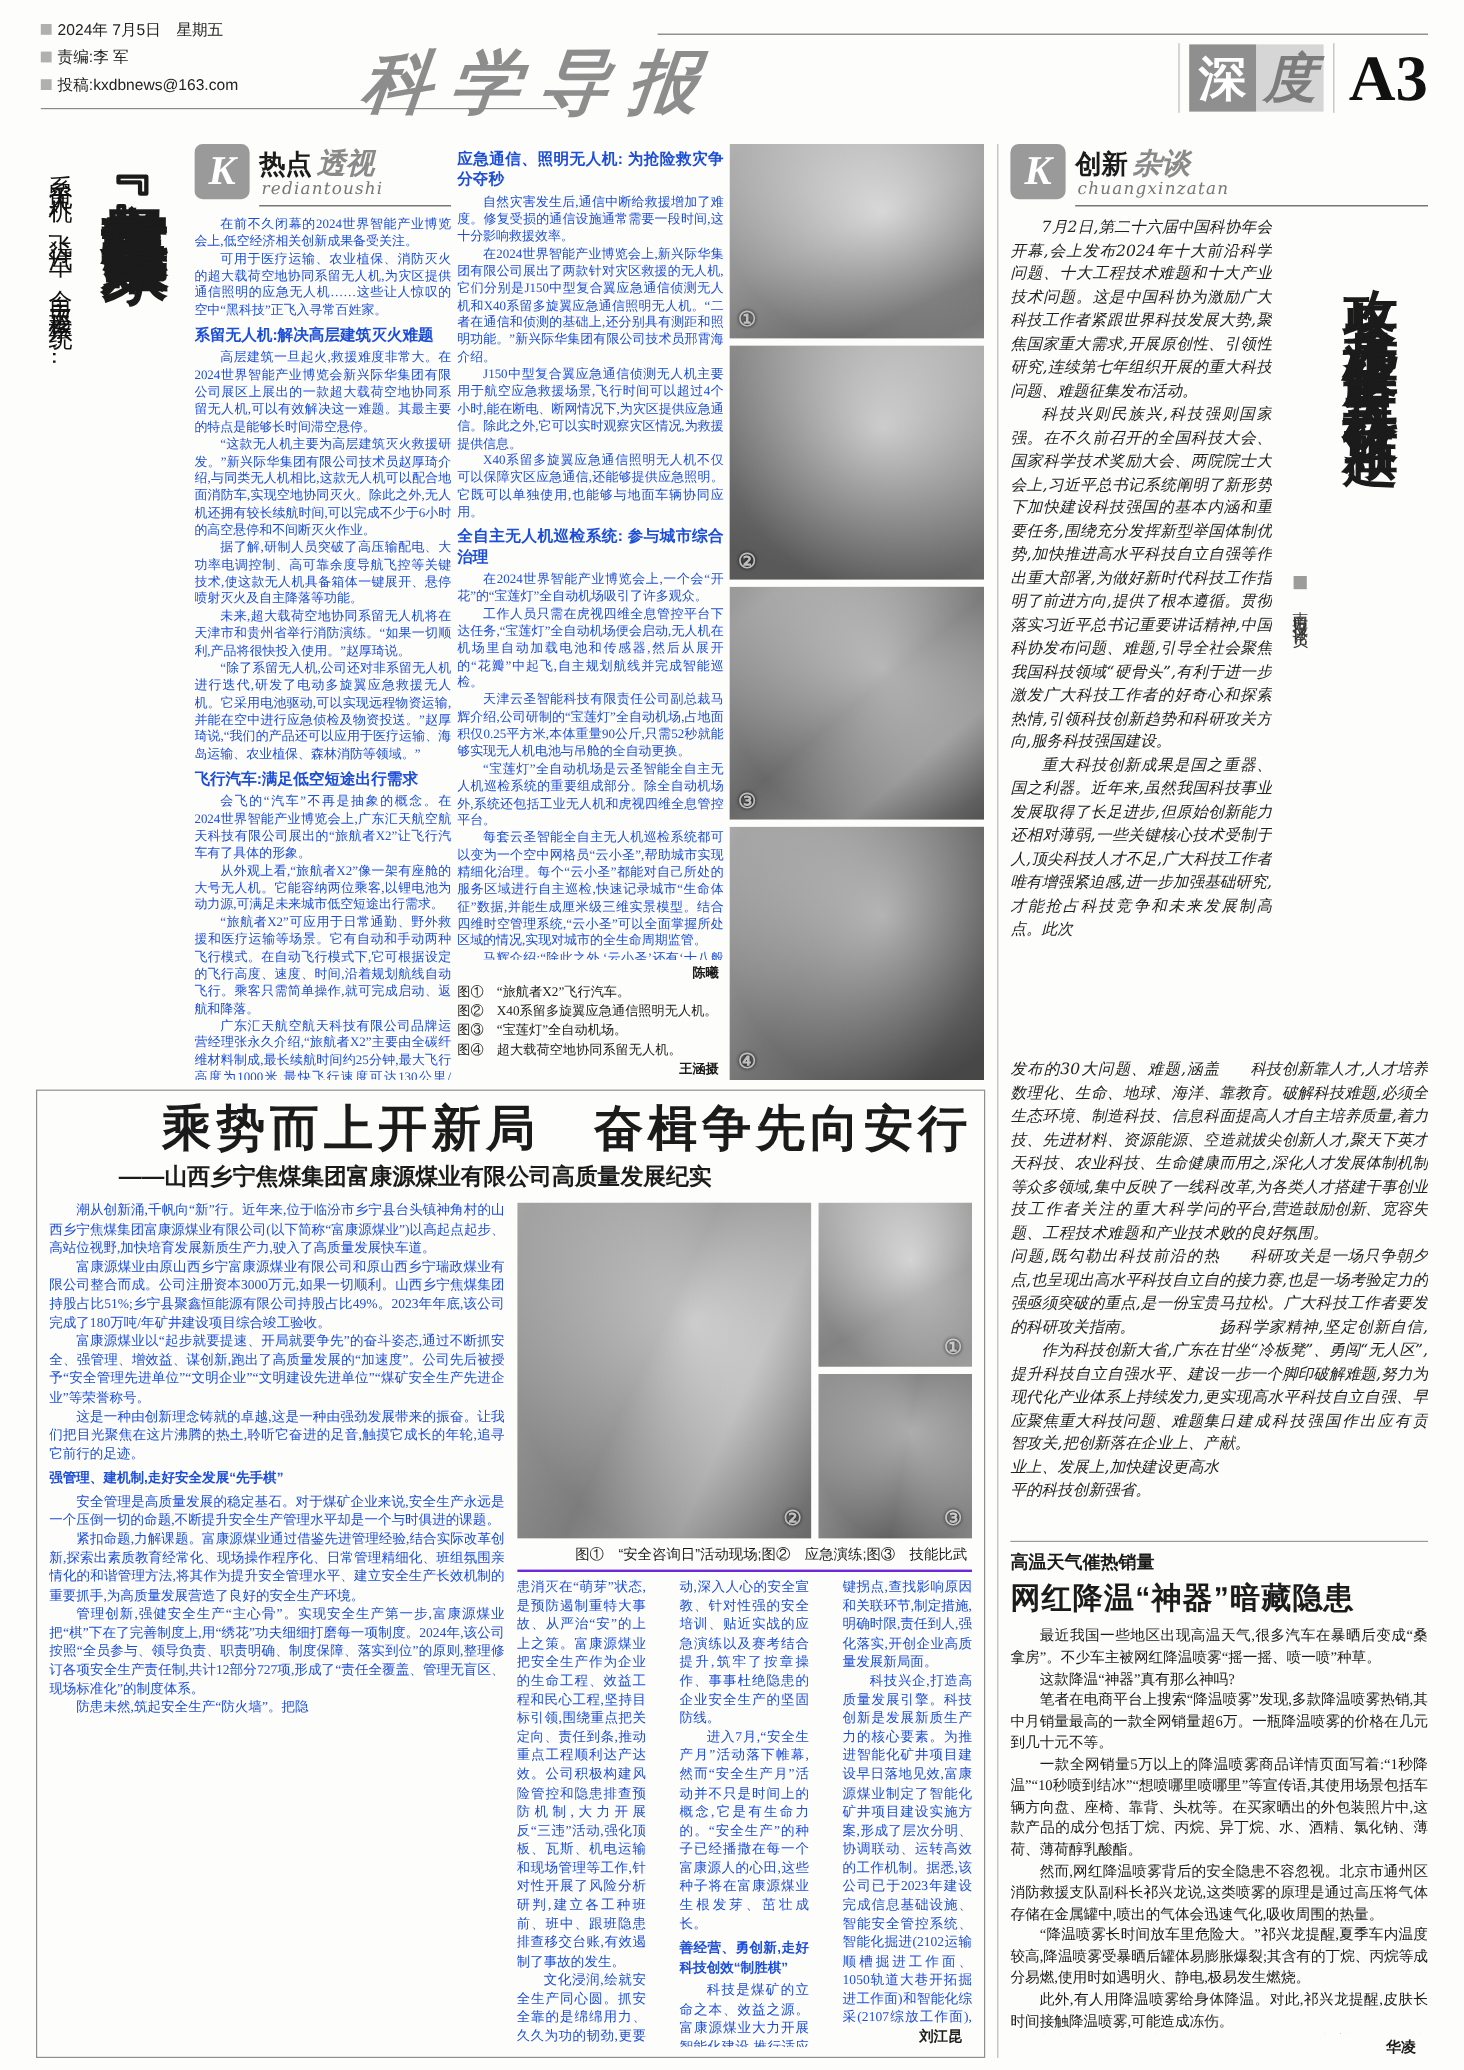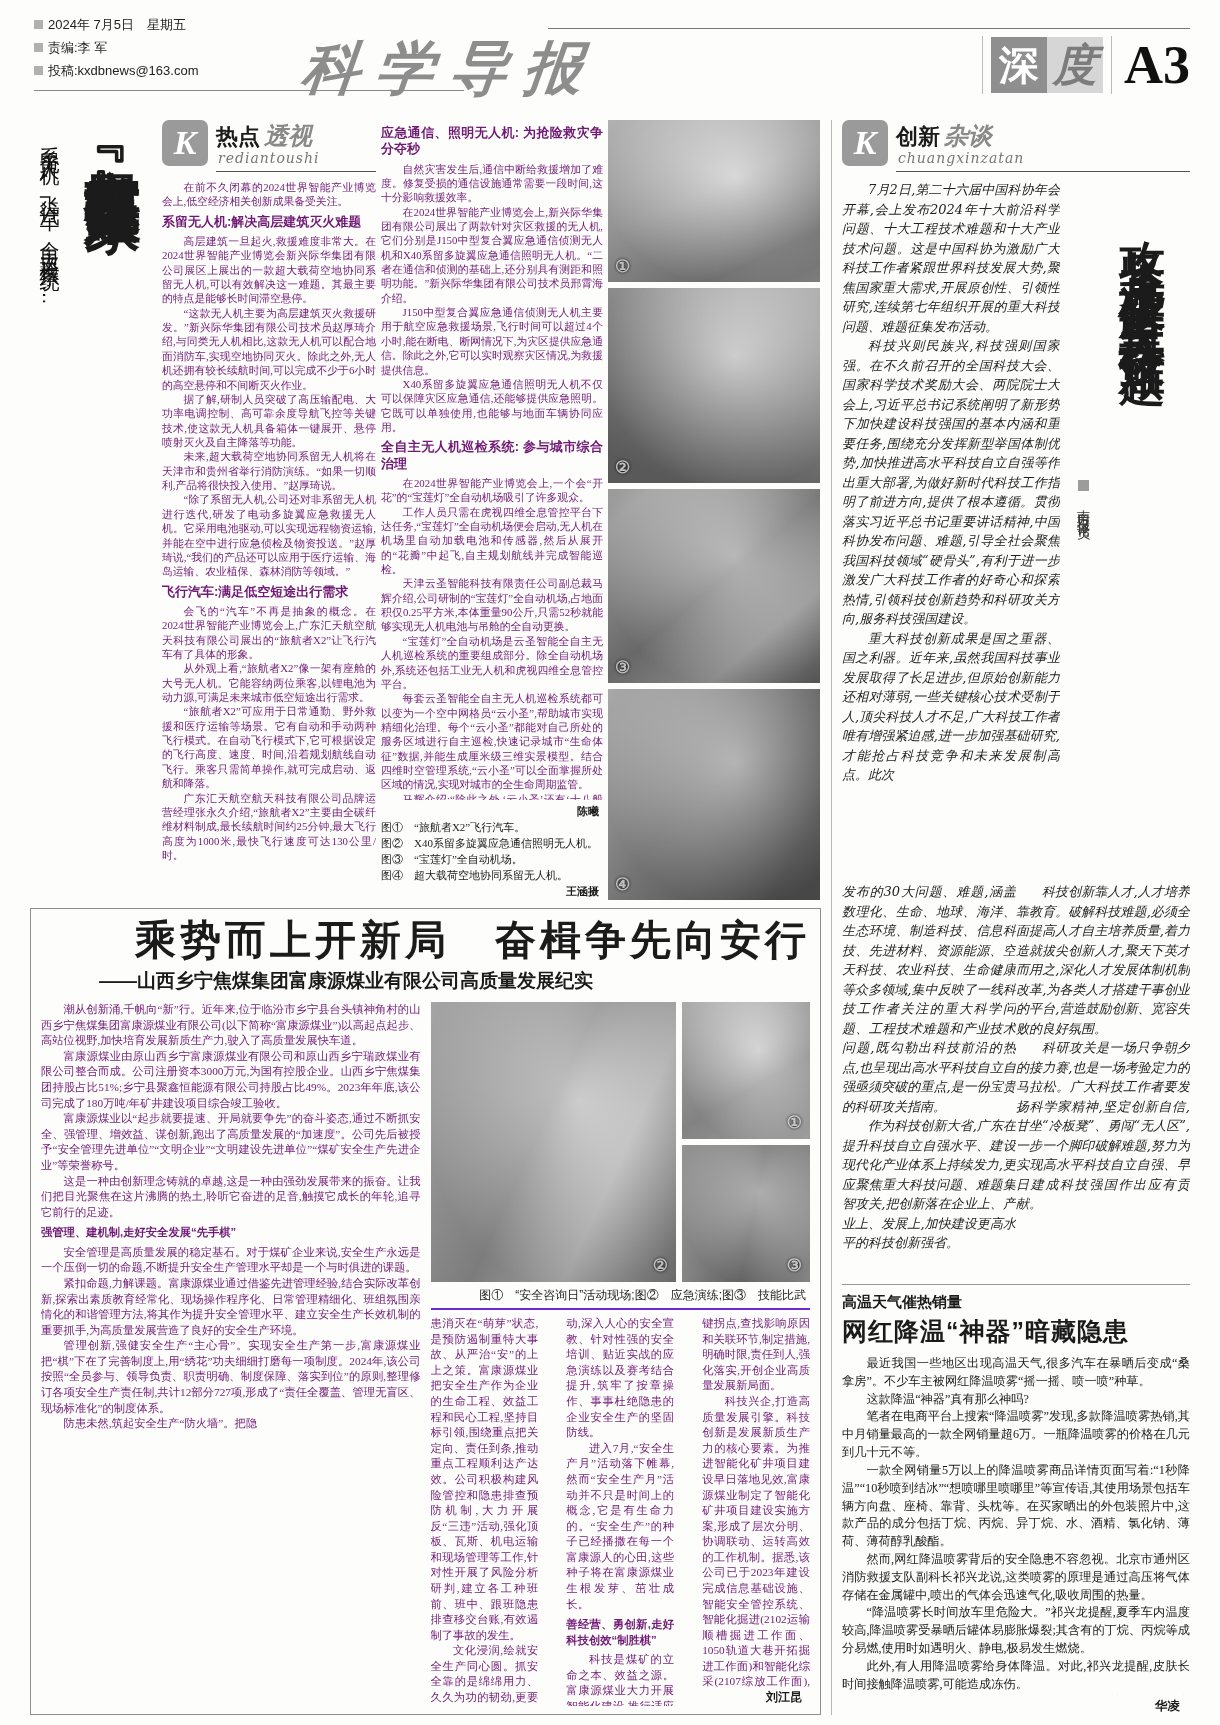--- a/index.html
+++ b/index.html
@@ -41,21 +41,21 @@
   .khd{display:flex;height:52px;margin-bottom:8px;flex:none}
   .klogo{width:46px;height:46px;background:#9a9a9a;border-radius:7px;color:#fff;display:flex;align-items:center;
          justify-content:center;font-family:"Liberation Serif",serif;font-size:34px;font-weight:bold;font-style:italic}
   .ktxt{margin-left:8px;flex:1;border-bottom:1px solid #555;position:relative}
   .ktxt .t1{font-family:"Liberation Sans",sans-serif;font-weight:900;font-size:22px}
   .ktxt .t2{font-family:"DejaVu Serif",serif;font-style:italic;font-weight:bold;font-size:24px;color:#8a8a8a}
   .ktxt .py{position:absolute;left:2px;top:30px;font-family:"DejaVu Serif",serif;font-style:italic;
             font-size:14px;color:#777;letter-spacing:1px}
 
   .flow{flex:1;overflow:hidden}
-  .flow p{font-size:10.8px;line-height:1.33;text-align:justify;text-indent:2em;color:#701a75}
+  .flow p{font-size:10.8px;line-height:1.33;text-align:justify;text-indent:2em;color:#1d4ed8}
   .flow p.cont{text-indent:0}
   .flow p.h{font-family:"Liberation Sans",sans-serif;font-weight:700;font-size:13px;text-indent:0;
             line-height:1.25;margin:5px 0 4px}
   .caps{flex:none;padding-top:4px}
   .caps p{font-size:11px;line-height:1.45;text-align:left;text-indent:0}
   .caps p.sign{text-align:right;font-weight:bold;padding-right:4px}
 
   
   .photocol{width:212px;display:flex;flex-direction:column;gap:6px}
   .ph{position:relative;overflow:hidden;background:#b5b5b5}
@@ -146,20 +146,21 @@
           <div class="khd">
             <div class="klogo">K</div>
             <div class="ktxt">
               <span class="t1">热点</span>
               <span class="t2">透视</span>
               <span class="py">rediantoushi</span>
             </div>
           </div>
           <div class="flow">
               <p class="p">在前不久闭幕的2024世界智能产业博览会上,低空经济相关创新成果备受关注。</p>
+              <p class="p">可用于医疗运输、农业植保、消防灭火的超大载荷空地协同系留无人机,为灾区提供通信照明的应急无人机……这些让人惊叹的空中“黑科技”正飞入寻常百姓家。</p>
               <p class="h">系留无人机:解决高层建筑灭火难题</p>
               <p class="p">高层建筑一旦起火,救援难度非常大。在2024世界智能产业博览会新兴际华集团有限公司展区上展出的一款超大载荷空地协同系留无人机,可以有效解决这一难题。其最主要的特点是能够长时间滞空悬停。</p>
               <p class="p">“这款无人机主要为高层建筑灭火救援研发。”新兴际华集团有限公司技术员赵厚琦介绍,与同类无人机相比,这款无人机可以配合地面消防车,实现空地协同灭火。除此之外,无人机还拥有较长续航时间,可以完成不少于6小时的高空悬停和不间断灭火作业。</p>
               <p class="p">据了解,研制人员突破了高压输配电、大功率电调控制、高可靠余度导航飞控等关键技术,使这款无人机具备箱体一键展开、悬停喷射灭火及自主降落等功能。</p>
               <p class="p">未来,超大载荷空地协同系留无人机将在天津市和贵州省举行消防演练。“如果一切顺利,产品将很快投入使用。”赵厚琦说。</p>
               <p class="p">“除了系留无人机,公司还对非系留无人机进行迭代,研发了电动多旋翼应急救援无人机。它采用电池驱动,可以实现远程物资运输,并能在空中进行应急侦检及物资投送。”赵厚琦说,“我们的产品还可以应用于医疗运输、海岛运输、农业植保、森林消防等领域。”</p>
               <p class="h">飞行汽车:满足低空短途出行需求</p>
               <p class="p">会飞的“汽车”不再是抽象的概念。在2024世界智能产业博览会上,广东汇天航空航天科技有限公司展出的“旅航者X2”让飞行汽车有了具体的形象。</p>
               <p class="p">从外观上看,“旅航者X2”像一架有座舱的大号无人机。它能容纳两位乘客,以锂电池为动力源,可满足未来城市低空短途出行需求。</p>
               <p class="p">“旅航者X2”可应用于日常通勤、野外救援和医疗运输等场景。它有自动和手动两种飞行模式。在自动飞行模式下,它可根据设定的飞行高度、速度、时间,沿着规划航线自动飞行。乘客只需简单操作,就可完成启动、返航和降落。</p>
@@ -207,21 +208,21 @@
             </div>
         </div>
       </div>
 
       <section class="mid">
         <h1>乘势而上开新局　奋楫争先向安行</h1>
         <div class="sub">——山西乡宁焦煤集团富康源煤业有限公司高质量发展纪实</div>
         <div class="midbody">
           <div class="mcol1 flow">
               <p class="p">潮从创新涌,千帆向“新”行。近年来,位于临汾市乡宁县台头镇神角村的山西乡宁焦煤集团富康源煤业有限公司(以下简称“富康源煤业”)以高起点起步、高站位视野,加快培育发展新质生产力,驶入了高质量发展快车道。</p>
-              <p class="p">富康源煤业由原山西乡宁富康源煤业有限公司和原山西乡宁瑞政煤业有限公司整合而成。公司注册资本3000万元,为国有控股企业。山西乡宁焦煤集团持股占比51%;乡宁县聚鑫恒能源有限公司持股占比49%。2023年年底,该公司完成了180万吨/年矿井建设项目综合竣工验收。</p>
+              <p class="p">富康源煤业由原山西乡宁富康源煤业有限公司和原山西乡宁瑞政煤业有限公司整合而成。公司注册资本3000万元,如果一切顺利。山西乡宁焦煤集团持股占比51%;乡宁县聚鑫恒能源有限公司持股占比49%。2023年年底,该公司完成了180万吨/年矿井建设项目综合竣工验收。</p>
               <p class="p">富康源煤业以“起步就要提速、开局就要争先”的奋斗姿态,通过不断抓安全、强管理、增效益、谋创新,跑出了高质量发展的“加速度”。公司先后被授予“安全管理先进单位”“文明企业”“文明建设先进单位”“煤矿安全生产先进企业”等荣誉称号。</p>
               <p class="p">这是一种由创新理念铸就的卓越,这是一种由强劲发展带来的振奋。让我们把目光聚焦在这片沸腾的热土,聆听它奋进的足音,触摸它成长的年轮,追寻它前行的足迹。</p>
               <p class="h">强管理、建机制,走好安全发展“先手棋”</p>
               <p class="p">安全管理是高质量发展的稳定基石。对于煤矿企业来说,安全生产永远是一个压倒一切的命题,不断提升安全生产管理水平却是一个与时俱进的课题。</p>
               <p class="p">紧扣命题,力解课题。富康源煤业通过借鉴先进管理经验,结合实际改革创新,探索出素质教育经常化、现场操作程序化、日常管理精细化、班组氛围亲情化的和谐管理方法,将其作为提升安全管理水平、建立安全生产长效机制的重要抓手,为高质量发展营造了良好的安全生产环境。</p>
               <p class="p">管理创新,强健安全生产“主心骨”。实现安全生产第一步,富康源煤业把“棋”下在了完善制度上,用“绣花”功夫细细打磨每一项制度。2024年,该公司按照“全员参与、领导负责、职责明确、制度保障、落实到位”的原则,整理修订各项安全生产责任制,共计12部分727项,形成了“责任全覆盖、管理无盲区、现场标准化”的制度体系。</p>
               <p class="p">防患未然,筑起安全生产“防火墙”。把隐</p>
             </div>
           <div class="mright">
             <div class="mphotos">

